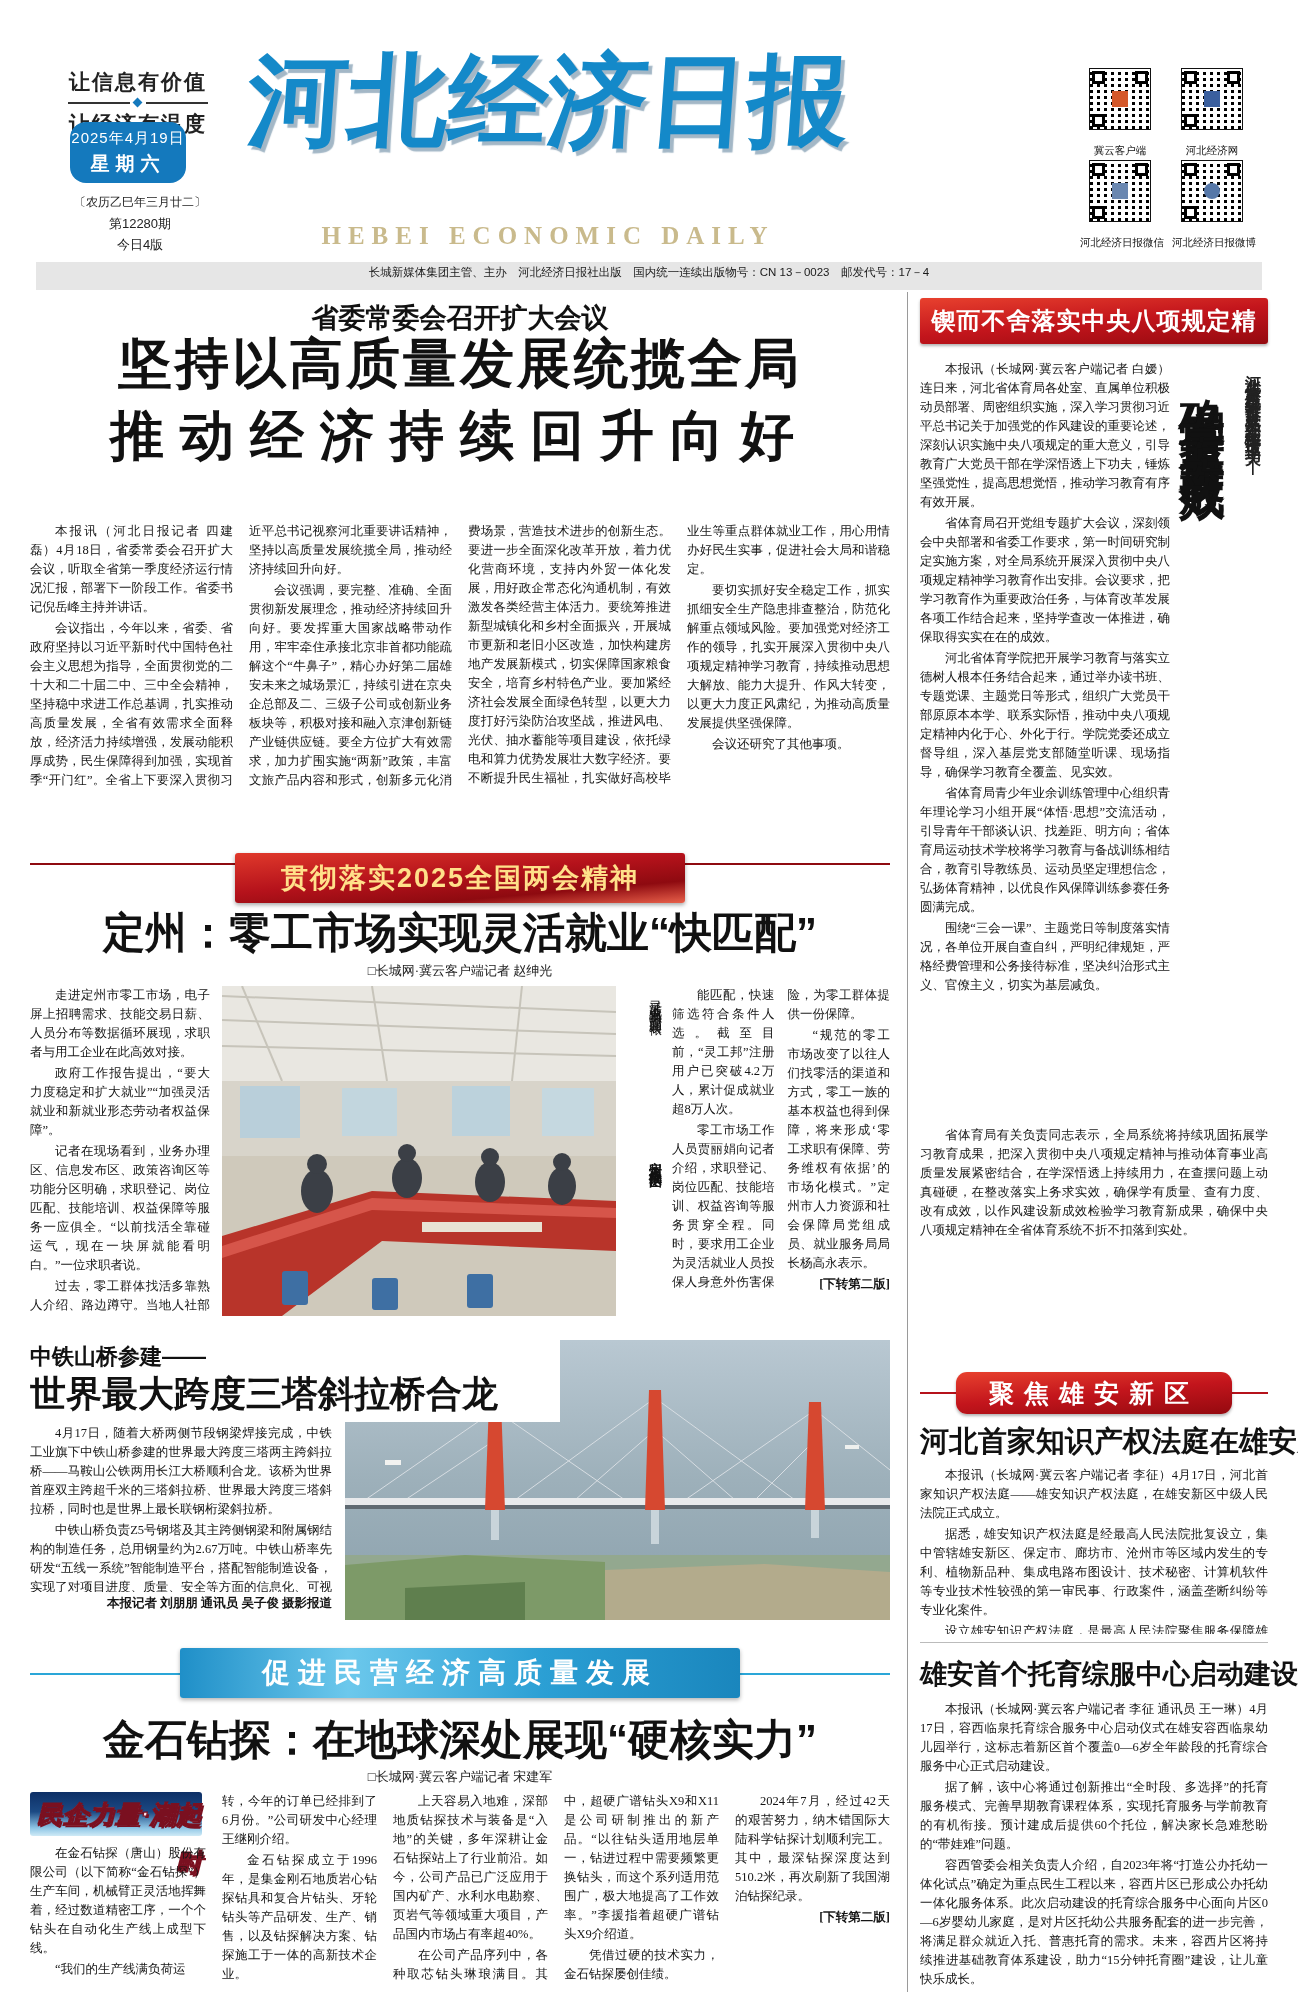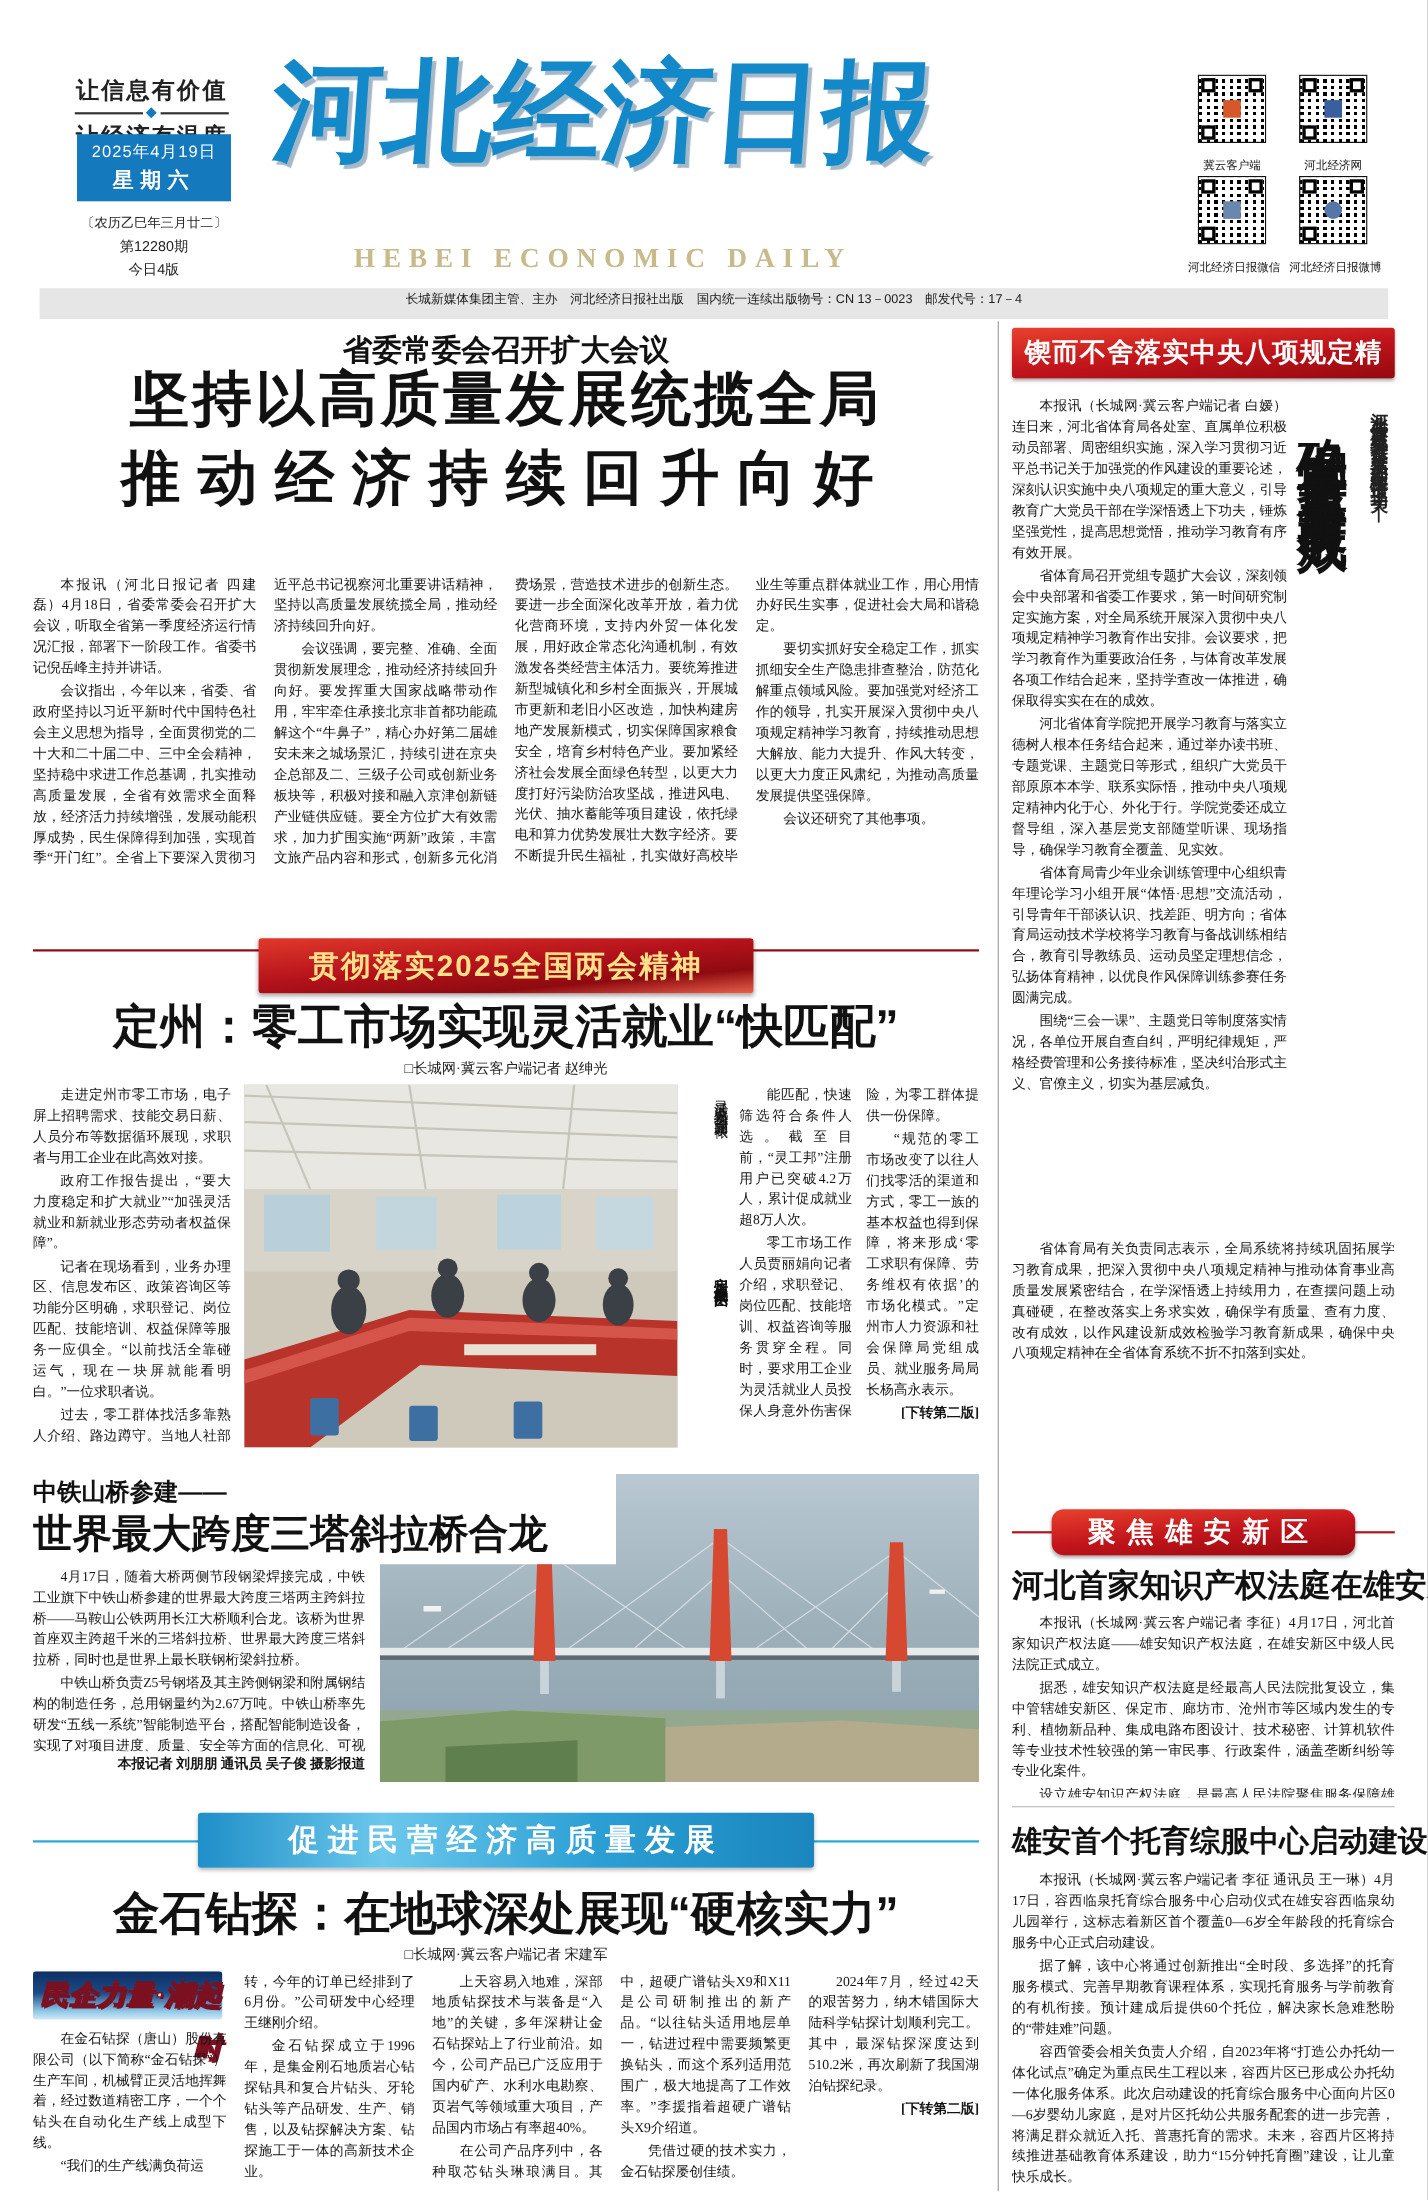--- a/index.html
+++ b/index.html
@@ -77,21 +77,21 @@
   <div class="abs" style="left:52px;top:68px;width:172px;font-family:Liberation Serif, serif;">
     <div class="slogan">让信息有价值</div>
     <div class="slogan-div">
       <span class="ln" style="left:8px"></span>
       <span class="dm"></span>
       <span class="ln" style="right:8px"></span>
     </div>
     <div class="slogan">让经济有温度</div>
   </div>
 
-  <div class="abs datebox" style="left:70px;top:122px;width:140px;">
+  <div class="abs datebox" style="left:70px;top:122px;width:116px;border-radius:16px;">
     <div class="d1">2025年4月19日</div>
     <div class="d2">星期六</div>
   </div>
   <div class="abs under-date" style="left:40px;top:194px;width:200px;">〔农历乙巳年三月廿二〕</div>
   <div class="abs under-date" style="left:40px;top:215px;width:200px;font-size:13px;">第12280期</div>
   <div class="abs under-date" style="left:40px;top:236px;width:200px;font-size:13px;">今日4版</div>
 
   <div class="abs masthead-title" style="left:242px;top:52px;width:612px;text-align:center;">河北经济日报</div>
   <div class="abs masthead-en center" style="left:242px;top:222px;width:612px;">HEBEI ECONOMIC DAILY</div>
 

